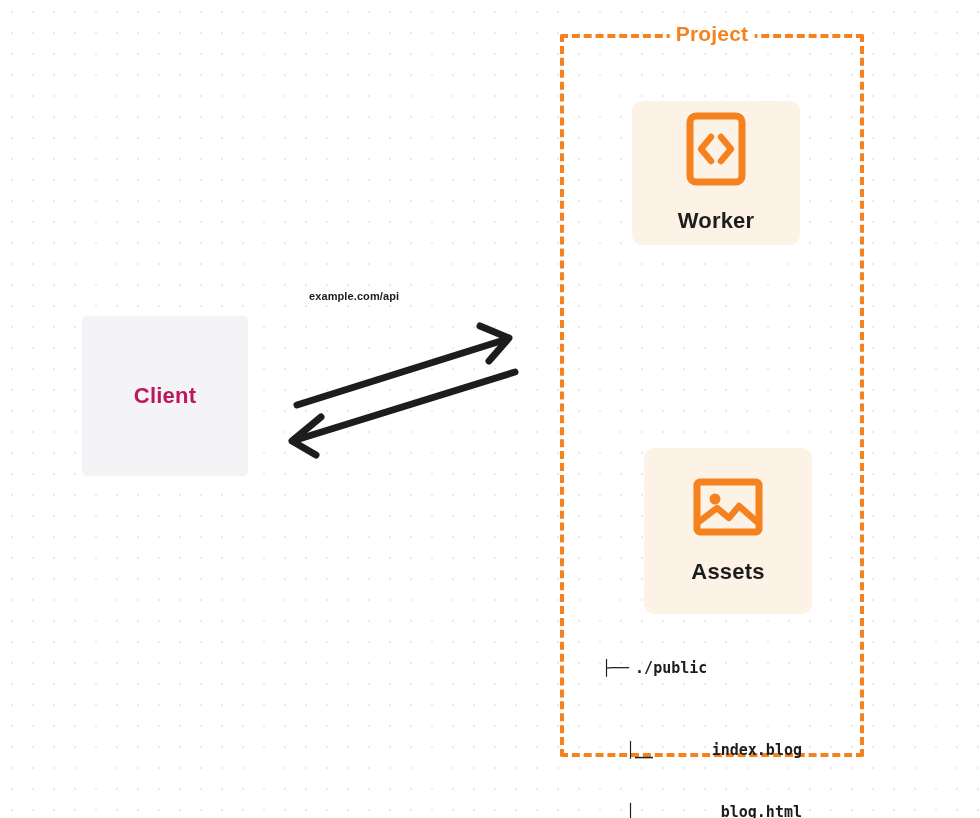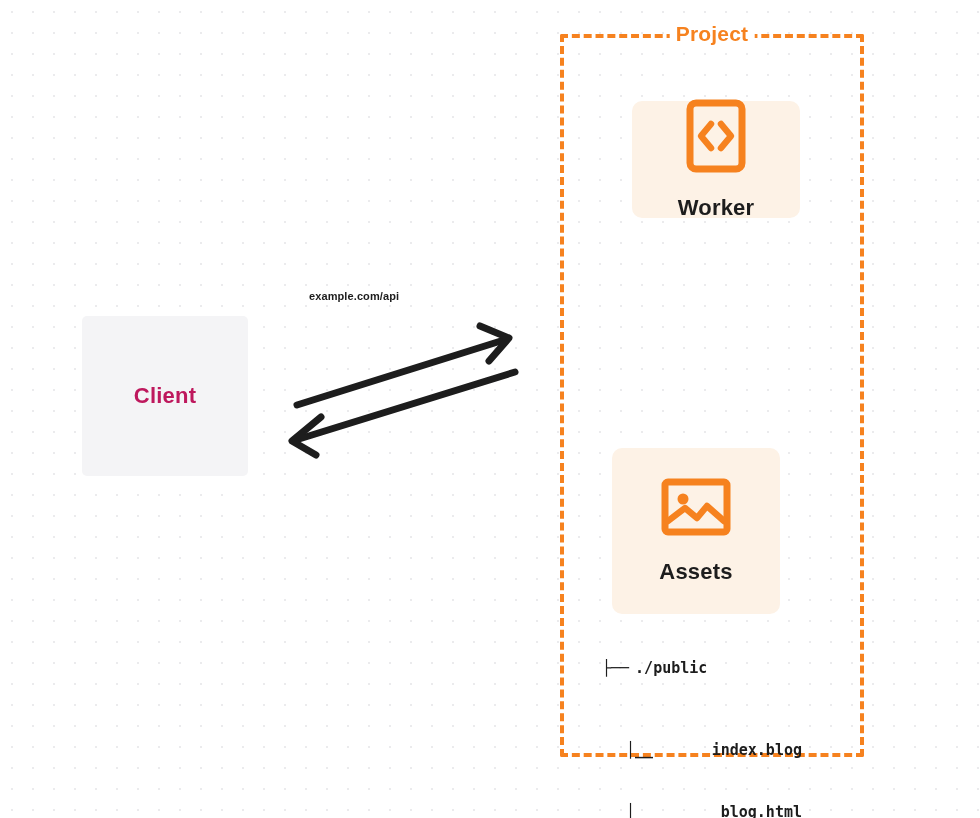--- a/index.html
+++ b/index.html
@@ -99,24 +99,24 @@
     border-radius: 10px;
     display: flex;
     flex-direction: column;
     align-items: center;
     justify-content: center;
   }
   #worker-card {
     left: 632px;
     top: 101px;
     width: 168px;
-    height: 117px;
+    height: 144px;
   }
   #assets-card {
-    left: 612px;
+    left: 644px;
     top: 448px;
     width: 168px;
     height: 166px;
   }
   .card-icon {
     display: block;
     margin-bottom: 18px;
   }
   .card-label {
     font-size: 22px;

